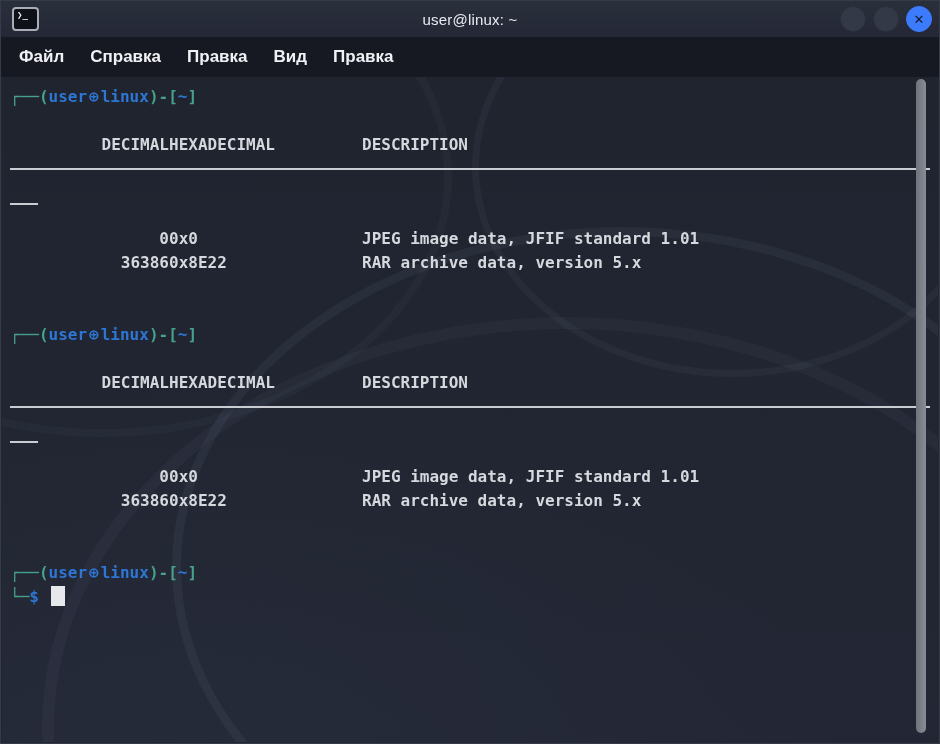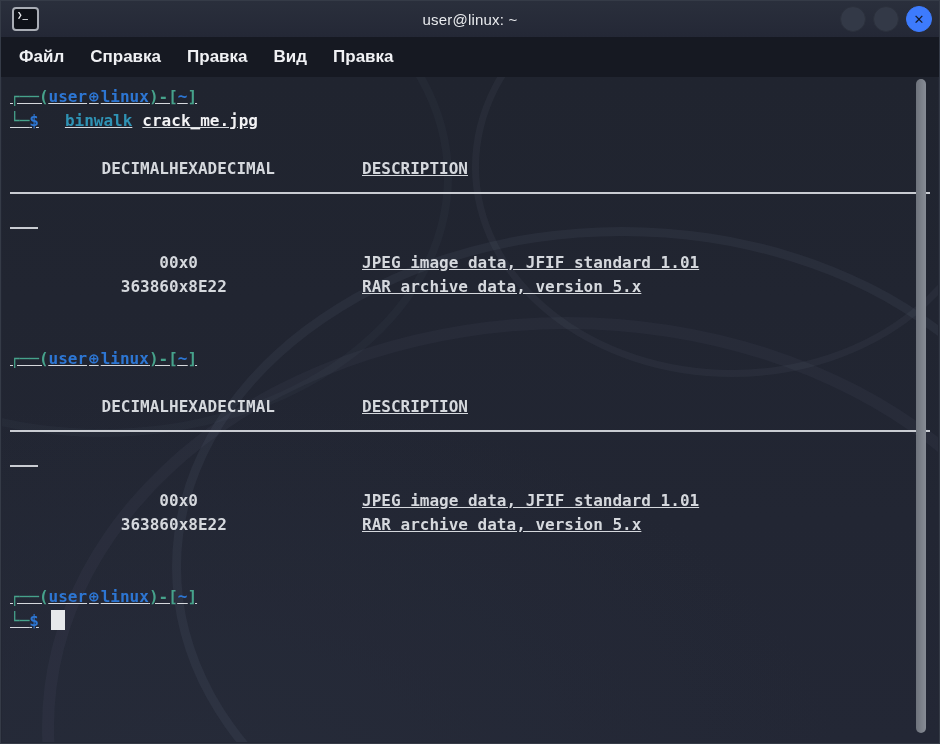--- a/index.html
+++ b/index.html
@@ -53,21 +53,21 @@
       linear-gradient(#20242f,#232735);
     overflow:hidden;
     color:#d5d8dd;
     font:bold 16px/24px "DejaVu Sans Mono", monospace;
   }
   .swirl { position:absolute; border-radius:50%; pointer-events:none; }
   .s1 { width:900px; height:680px; left:170px; top:150px; border:9px solid rgba(150,165,195,0.07); }
   .s2 { width:1050px; height:820px; left:40px;  top:240px; border:12px solid rgba(150,165,195,0.05); }
   .s3 { width:520px;  height:420px; left:470px; top:-120px; border:7px solid rgba(150,165,195,0.06); }
   .s4 { width:700px; height:520px; left:-250px; top:-160px; border:8px solid rgba(150,165,195,0.045); }
-  .content { position:absolute; inset:0; padding:8px 8px 0 8px;text-decoration:underline; }
+  .content { position:absolute; inset:0; padding:8px 8px 0 8px; }
   .line { height:24px; white-space:pre; }
   .g { color:#46a28b; }              
   .b { color:#2d76d3; }              
   .c { color:#2f93b5; }              
   .w { color:#f2f2f4; }              
   .at { margin:0 2px; }
   .cmd { margin-left:26px; }
   .arg { margin-left:10px; }
   .flag { margin-left:10px; }
   .sep-full { height:2px; background:#c9ccd2; margin-top:11px; width:100%; }
@@ -112,21 +112,20 @@
 
   <div class="terminal">
     <div class="swirl s1"></div>
     <div class="swirl s2"></div>
     <div class="swirl s3"></div>
     <div class="swirl s4"></div>
 
     <div class="content">
 
       <div class="line"><span class="g">┌──(</span><span class="b">user</span><span class="b at">⊕</span><span class="b">linux</span><span class="g">)-[</span><span class="b">~</span><span class="g">]</span></div>
-      <div class="line"><span class="g">└─</span><span class="b">$</span><span class="c cmd">binwalk</span><span class="w arg">crack_me.jpg</span></div>
       <div class="line"></div>
       <div class="line"><span class="cell-dec">DECIMAL</span><span class="cell-hex">HEXADECIMAL</span><span>DESCRIPTION</span></div>
       <div class="line"><div class="sep-full"></div></div>
       <div class="line"><div class="sep-wrap"></div></div>
       <div class="line"><span class="cell-dec">0</span><span class="cell-hex">0x0</span><span>JPEG image data, JFIF standard 1.01</span></div>
       <div class="line"><span class="cell-dec">36386</span><span class="cell-hex">0x8E22</span><span>RAR archive data, version 5.x</span></div>
       <div class="line"></div>
       <div class="line"></div>
 
       <div class="line"><span class="g">┌──(</span><span class="b">user</span><span class="b at">⊕</span><span class="b">linux</span><span class="g">)-[</span><span class="b">~</span><span class="g">]</span></div>

